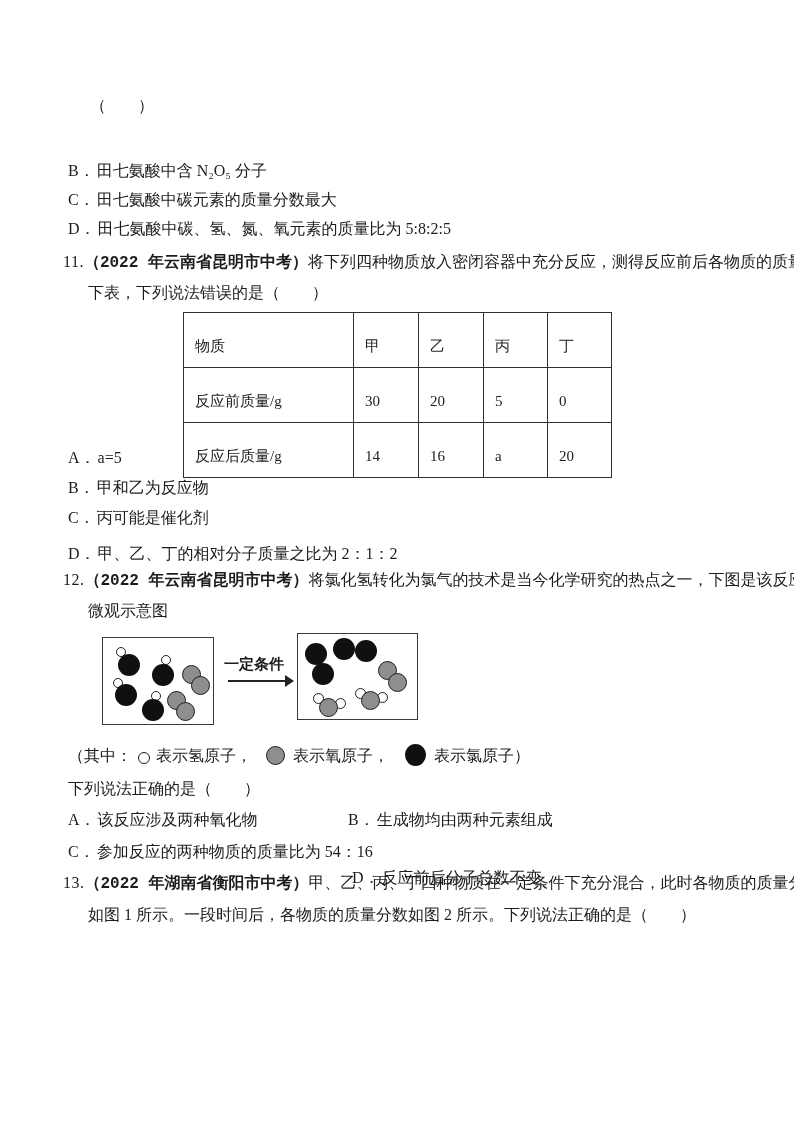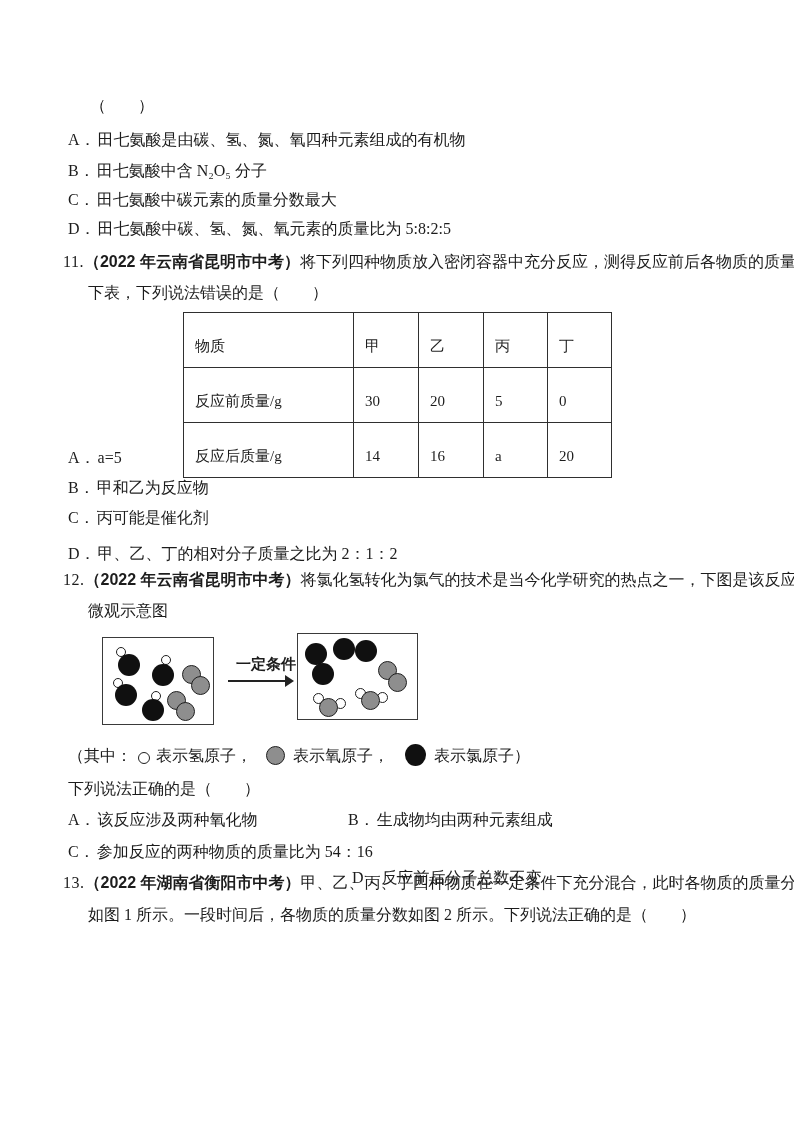--- a/index.html
+++ b/index.html
@@ -2,53 +2,52 @@
 <html><head>
 <meta charset="utf-8">
 <style>
   html,body{margin:0;padding:0;background:#ffffff;}
   #page{
     position:relative;width:794px;height:1122px;background:#ffffff;overflow:hidden;
     font-family:"Liberation Serif","DejaVu Serif",serif;color:#1c1c1c;
   }
   .line{position:absolute;font-size:16px;line-height:20px;white-space:nowrap;}
   .num{letter-spacing:0.5px;}
-  .src{font-weight:bold;font-family:Liberation Sans, sans-serif;}
+  .src{font-weight:bold;font-family:Liberation Mono, monospace;}
   .optlabel{margin-right:2px;}
   
   table.mass{position:absolute;left:183px;top:312px;border-collapse:collapse;table-layout:fixed;
     font-size:15px;color:#1c1c1c;}
   table.mass td{border:1.6px solid #2f2f2f;height:41px;padding:13px 0 0 11px;vertical-align:middle;background:#fff;}
   .c0{width:158px}.c1{width:53px}.c2{width:53px}.c3{width:52px}.c4{width:52px}
   
   .mbox{position:absolute;background:#fff;border:1.7px solid #3a3a3a;box-sizing:border-box;}
   .atom{position:absolute;border-radius:50%;box-sizing:border-box;}
   .atom.cl{background:#101010;}
   .atom.o{background:#8e8e8e;border:1.6px solid #1f1f1f;}
   .atom.h{background:#ffffff;border:1.6px solid #1f1f1f;}
   .arrow-line{position:absolute;left:228px;top:680px;width:58px;height:2.4px;background:#222;}
   .arrow-head{position:absolute;left:285px;top:675px;width:0;height:0;
     border-left:9px solid #222;border-top:6px solid transparent;border-bottom:6px solid transparent;}
-  .arrow-label{position:absolute;left:224px;top:655px;width:72px;text-align:right;
+  .arrow-label{position:absolute;left:224px;top:655px;width:72px;text-align:left;
     font-size:15px;font-weight:bold;font-family:"Liberation Sans","DejaVu Sans",sans-serif;color:#1c1c1c;}
   
   .legend{position:absolute;left:68px;top:744px;font-size:16px;display:flex;align-items:center;white-space:nowrap;}
   .lg-circle{display:inline-block;border-radius:50%;box-sizing:border-box;}
   .lg-h{width:12px;height:12px;background:#fff;border:1.7px solid #1f1f1f;margin:4px 6px 0 6px;}
   .lg-o{width:19px;height:19px;background:#8e8e8e;border:1.6px solid #1f1f1f;margin:0 8px 2px 14px;}
   .lg-cl{width:21px;height:22px;background:#101010;margin:0 8px 2px 16px;}
 </style>
 </head>
 <body>
 
 <div id="page">
 
   <div class="line" style="left:90px;top:96px">（　　）</div>
 
-  <div class="line" style="left:68px;top:130px"><span class="optlabel">A．</span><span>田七氨酸是由碳、氢、氮、氧四种元素组成的有机物</span></div>
   <div class="line" style="left:68px;top:161px"><span class="optlabel">B．</span><span>田七氨酸中含 N₂O₅ 分子</span></div>
   <div class="line" style="left:68px;top:190px"><span class="optlabel">C．</span><span>田七氨酸中碳元素的质量分数最大</span></div>
   <div class="line" style="left:68px;top:219px"><span class="optlabel">D．</span><span>田七氨酸中碳、氢、氮、氧元素的质量比为 5:8:2:5</span></div>
 
   <div class="line" style="left:63px;top:252px"><span class="num">11.</span><span class="src">（2022 年云南省昆明市中考）</span><span>将下列四种物质放入密闭容器中充分反应，测得反应前后各物质的质量如</span></div>
   <div class="line" style="left:88px;top:283px">下表，下列说法错误的是（　　）</div>
 
   <table class="mass">
     <tbody>
         <tr>

